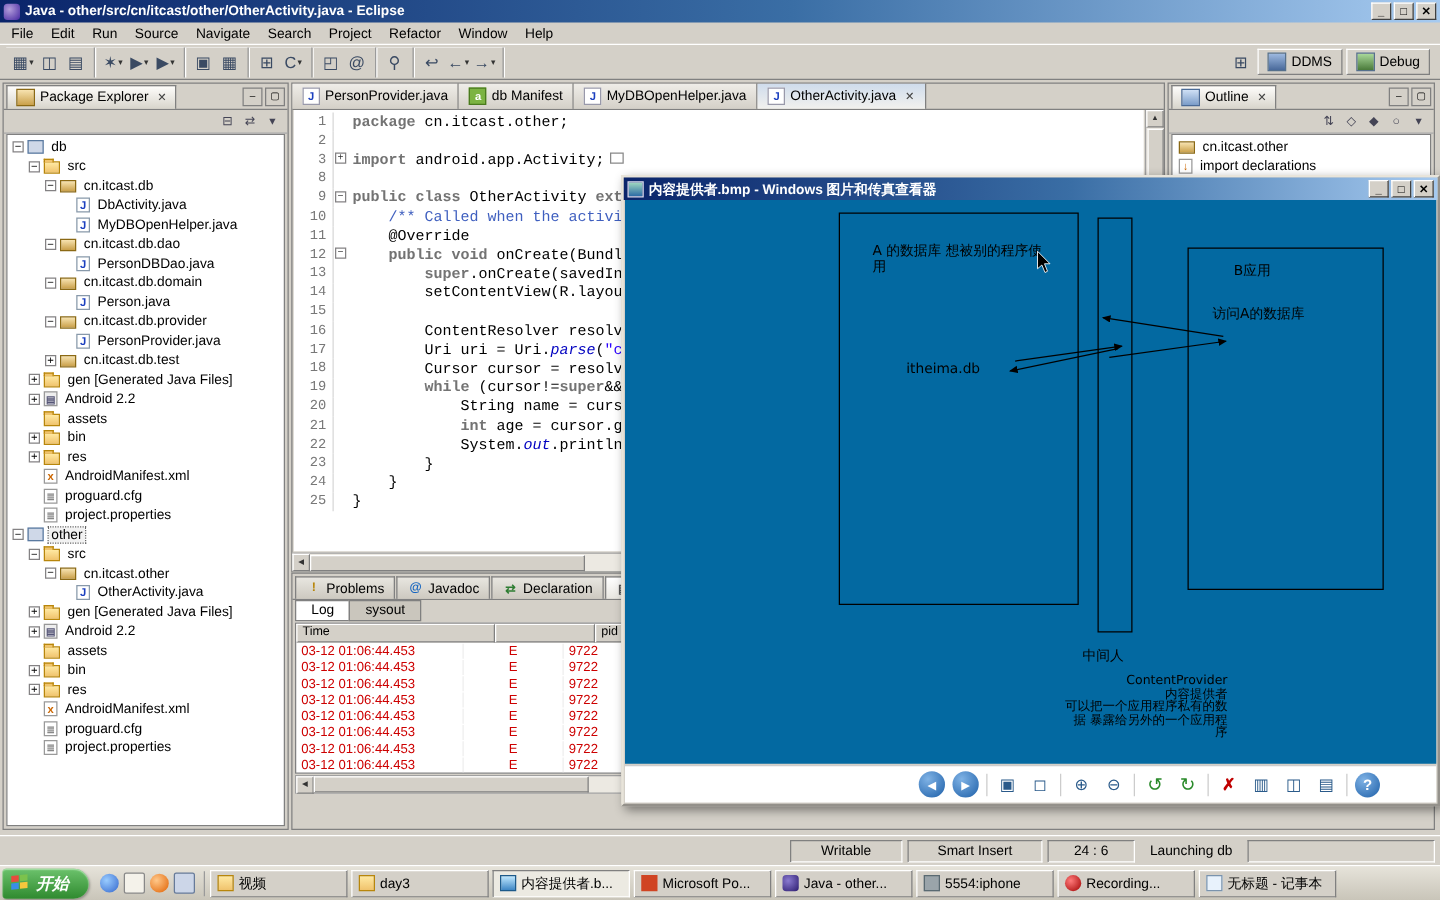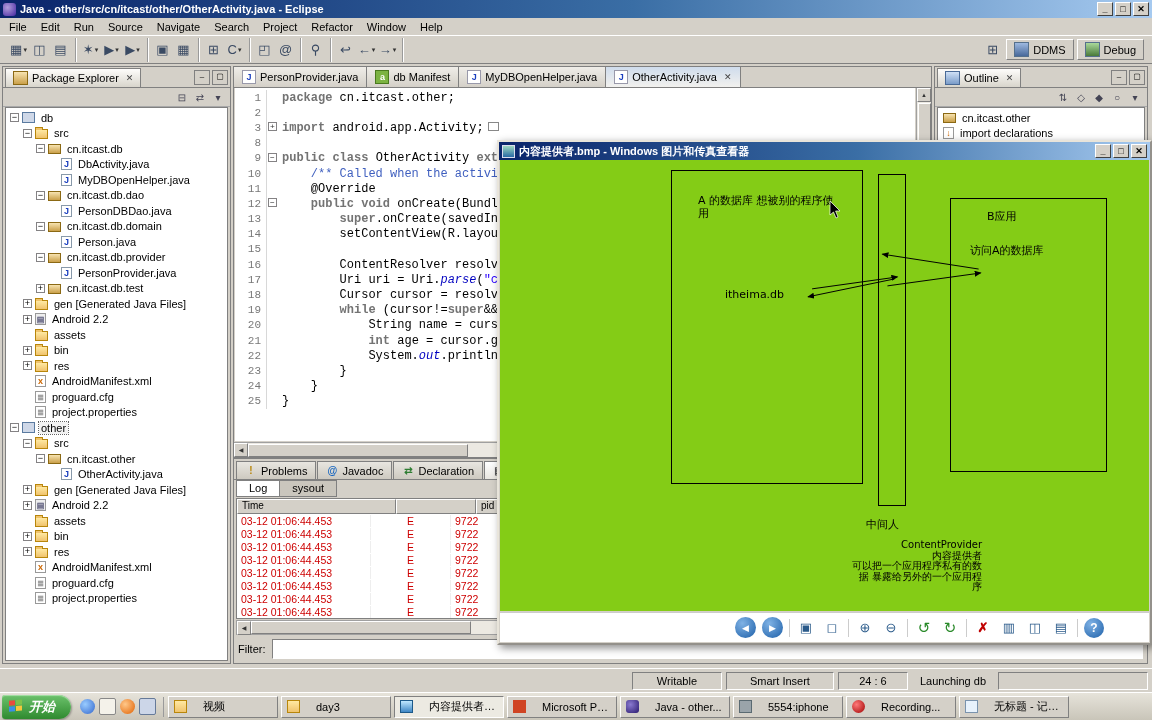--- a/index.html
+++ b/index.html
@@ -123,21 +123,21 @@
   .flag i:nth-child(2){background:#7cc24c;}
   .flag i:nth-child(3){background:#3a8ee8;}
   .flag i:nth-child(4){background:#f5c73d;}
   .ql{display:flex;align-items:center;gap:4px;padding:0 7px;border-right:1px solid #9a9a9a;height:20px;}
   .qli{width:15px;height:15px;border-radius:2px;}
   .ql-internet-explorer{background:radial-gradient(circle at 35% 35%,#9cf,#36c);border-radius:50%;}
   .ql-show-desktop{background:#f4f2ea;border:1px solid #888;}
   .ql-media-player{background:radial-gradient(circle at 35% 35%,#ffc88a,#e06000);border-radius:50%;}
   .ql-my-computer{background:#ccd6e8;border:1px solid #667a99;}
   .tbuttons{flex:1;display:flex;gap:3px;padding:0 4px;overflow:hidden;}
-  .tbtn-task{flex:1;max-width:110px;min-width:60px;height:22px;display:flex;align-items:center;gap:16px;padding:0 5px;border:1px solid;border-color:#fff #808080 #808080 #fff;background:#d4d0c8;overflow:hidden;white-space:nowrap;box-sizing:border-box;}
+  .tbtn-task{flex:1;max-width:110px;min-width:60px;height:22px;display:flex;align-items:center;gap:4px;padding:0 5px;border:1px solid;border-color:#fff #808080 #808080 #fff;background:#d4d0c8;overflow:hidden;white-space:nowrap;box-sizing:border-box;}
   .tbtn-task.active{border-color:#808080 #fff #fff #808080;background:#eceae2;}
   .tblabel{overflow:hidden;text-overflow:ellipsis;}
   .tico{width:13px;height:13px;flex:none;box-sizing:border-box;}
   .tb-folder{background:linear-gradient(#ffe9a2,#f0c36d);border:1px solid #b8860b;}
   .tb-picture{background:linear-gradient(#bfe8ff,#3f87c5);border:1px solid #1d5a8a;}
   .tb-powerpoint{background:#d04423;}
   .tb-eclipse{background:radial-gradient(circle at 35% 35%,#8a7ad0,#2a1a6e);border-radius:3px;}
   .tb-emulator{background:#9aa4aa;border:1px solid #5a6a72;}
   .tb-recording{background:radial-gradient(circle at 35% 35%,#ff7a7a,#a00000);border-radius:50%;}
   .tb-notepad{background:#e8f2fc;border:1px solid #7a93ad;}
@@ -149,21 +149,21 @@
   .tray-network{background:#4a7ac8;}
   .tray-security{background:#d89a00;}
   .tray-chat{background:#3aa65a;}
   .tray-display{background:#8a8aad;}
   .clock{padding-left:5px;}
   
   .viewer{position:absolute;left:497px;top:140px;width:655px;height:505px;background:#d4d0c8;border:2px outset #e8e4da;box-shadow:3px 3px 8px rgba(0,0,0,.45);z-index:50;box-sizing:border-box;}
   .v-titlebar{height:18px;background:linear-gradient(90deg,#0a246a,#3a6ea5 55%,#a6caf0);display:flex;align-items:center;color:#fff;font-weight:bold;padding:0 3px;}
   .v-icon{width:13px;height:13px;background:linear-gradient(#9fd8c0,#2a6aa5);border:1px solid #dde;margin-right:4px;flex:none;box-sizing:border-box;}
   .v-title{white-space:nowrap;overflow:hidden;}
-  .v-content{position:absolute;top:18px;left:1px;right:1px;bottom:32px;background:#84cc16;overflow:hidden;padding-left:14px;}
+  .v-content{position:absolute;top:18px;left:1px;right:1px;bottom:32px;background:#0369a1;overflow:hidden;padding-left:14px;}
   .arrows{position:absolute;left:0;top:0;width:100%;height:100%;}
   .dbox{position:absolute;border:1px solid #000;background:transparent;}
   .dtext{position:absolute;font-size:11px;line-height:13px;font-family:"DejaVu Sans",sans-serif;}
   #boxA{left:171px;top:10px;width:190px;height:312px;}
   #boxM{left:378px;top:14px;width:26px;height:330px;}
   #boxB{left:450px;top:38px;width:155px;height:272px;}
   #taLabel{left:198px;top:34px;width:145px;}
   #taDb{left:225px;top:128px;}
   #tbTitle{left:487px;top:50px;}
   #tbLabel{left:470px;top:84px;}
@@ -682,24 +682,20 @@
               <span class="td tdc" style="width: 80px;">E</span>
               <span class="td" style="width: 70px;">9722</span>
             </div>
           </div>
       </div>
       <div class="chscroll">
         <span class="sarrow">◀</span>
         <span class="hthumb"></span>
         <span class="sarrow" style="margin-left:auto">▶</span>
       </div>
-      <div class="filterrow">
-        <span class="flabel">Filter:</span>
-        <input class="finput" value="" style="">
-      </div>
     </div>
   </div>
 
   <div class="statusbar">
     <span class="sb-cell sb-msg"></span>
     <span class="sb-cell" style="width:90px">Writable</span>
     <span class="sb-cell" style="width:108px">Smart Insert</span>
     <span class="sb-cell" style="width:70px">24 : 6</span>
     <span class="sb-task">Launching db</span>
     <span class="sb-cell sb-prog"></span>

